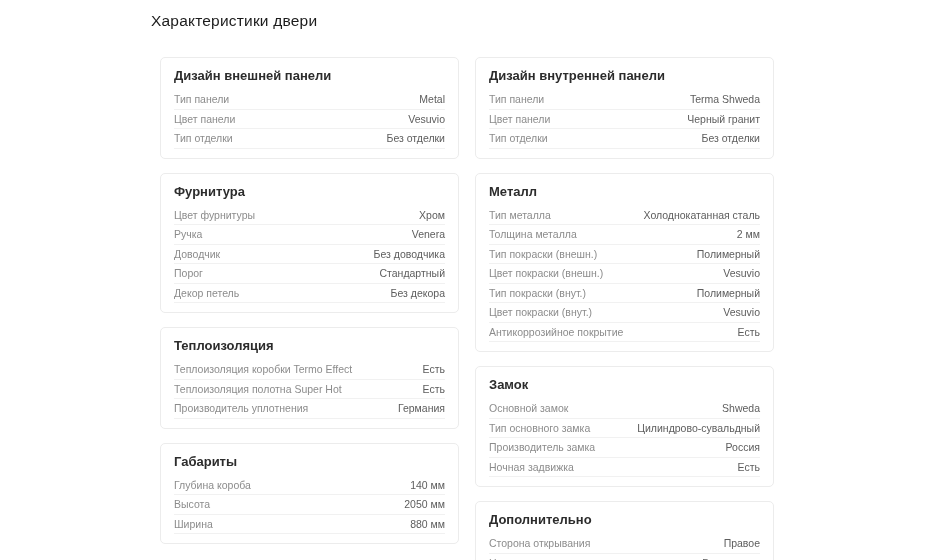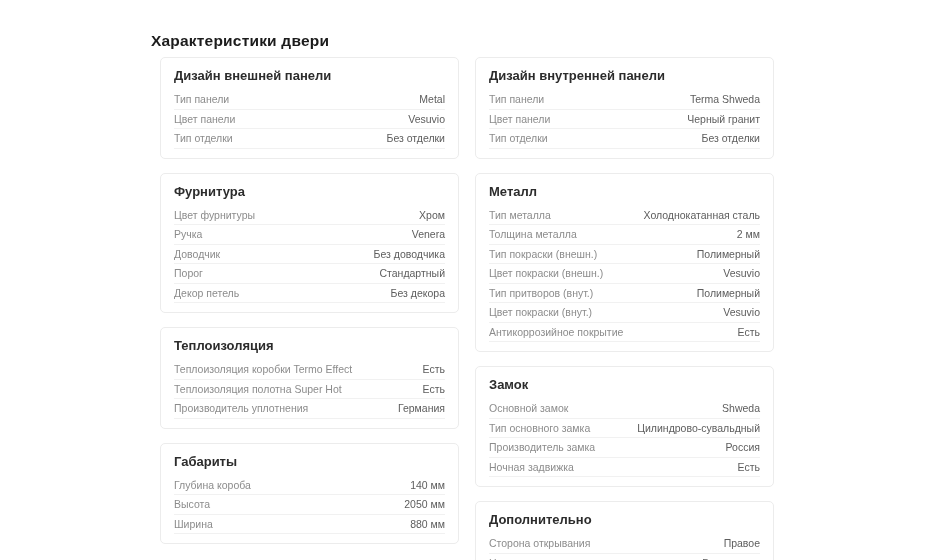--- a/index.html
+++ b/index.html
@@ -4,22 +4,22 @@
 <style>
   html, body { margin:0; padding:0; }
   body {
     width:933px; height:560px;
     background:#ffffff;
     font-family:"Liberation Sans", sans-serif;
     position:relative;
     overflow:hidden;
   }
   .page-title {
-    position:absolute; left:151px; top:22px;
-    font-size:15.5px; font-weight:bold; color:#1c1c1c;
+    position:absolute; left:151px; top:2px;
+    font-size:15.5px; font-weight:normal; color:#1c1c1c;
     letter-spacing:0.2px;
   }
   .content {
     position:absolute; left:160px; top:57px;
     display:flex; gap:16px; align-items:flex-start;
   }
   .column {
     width:299px; display:flex; flex-direction:column; gap:14px;
   }
   .card {
@@ -156,21 +156,21 @@
       </div>
       <div class="row">
         <span class="label">Тип покраски (внешн.)</span>
         <span class="value">Полимерный</span>
       </div>
       <div class="row">
         <span class="label">Цвет покраски (внешн.)</span>
         <span class="value">Vesuvio</span>
       </div>
       <div class="row">
-        <span class="label">Тип притворов (внут.)</span>
+        <span class="label">Тип покраски (внут.)</span>
         <span class="value">Полимерный</span>
       </div>
       <div class="row">
         <span class="label">Цвет покраски (внут.)</span>
         <span class="value">Vesuvio</span>
       </div>
       <div class="row">
         <span class="label">Антикоррозийное покрытие</span>
         <span class="value">Есть</span>
       </div>

